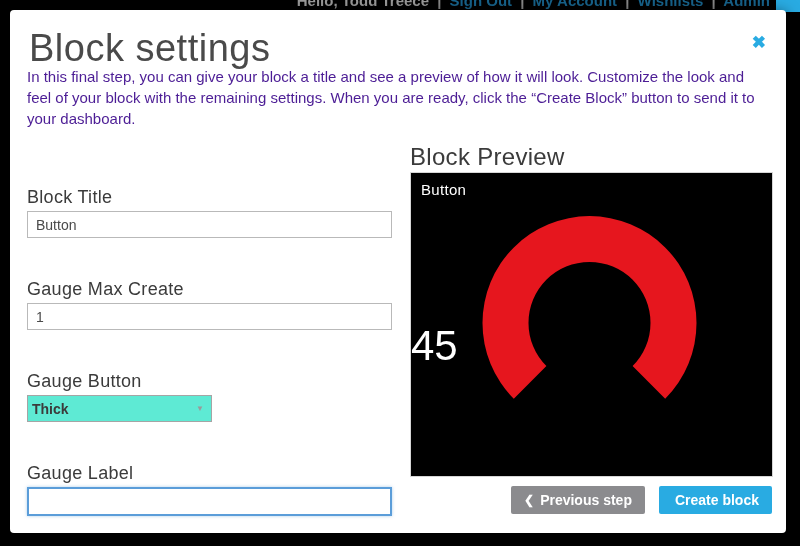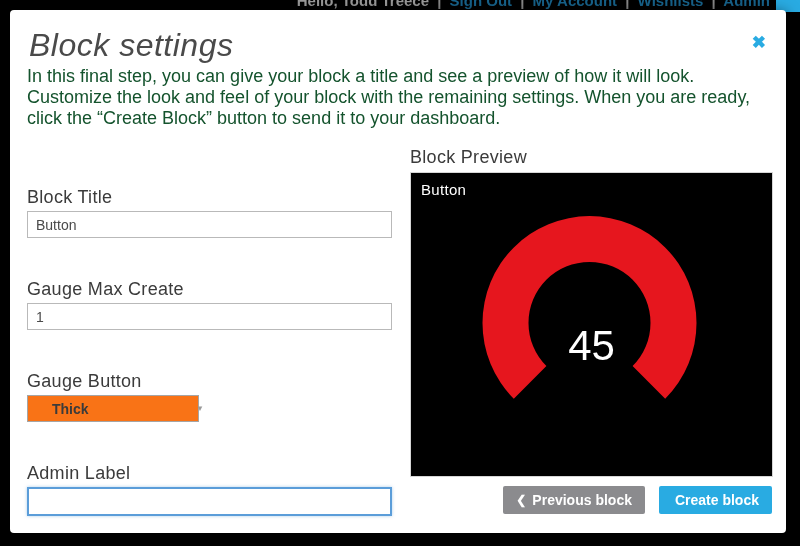--- a/index.html
+++ b/index.html
@@ -28,30 +28,30 @@
   
   .modal {
     position:absolute; left:10px; top:10px;
     width:776px; height:523px;
     background:#fff; border-radius:4px;
     box-shadow:0 2px 14px rgba(0,0,0,.55);
     z-index:2;
   }
   .modal-title {
     position:absolute; left:19px; top:17px;
-    font-size:32px; color:#4a4a4a; letter-spacing:.5px; font-weight:400;font-style:italic;
+    font-size:38px; color:#4a4a4a; letter-spacing:.5px; font-weight:400;
   }
   .close-btn {
     position:absolute; top:24px; right:20px;
     color:#29abe2; font-size:17px; line-height:17px;
     cursor:pointer; font-weight:bold;
   }
   .modal-desc {
     position:absolute; left:17px; top:56px; width:742px;
-    font-size:18px; line-height:21px; color:#14532d;
+    font-size:15px; line-height:21px; color:#4c1d95;
   }
 
   
   .form-col { position:absolute; left:17px; top:136px; width:365px; }
   .field { margin-bottom:13px;margin-top:40px; }
   .field-label {
     display:block; font-size:18px; line-height:22px;
     color:#3b3b3b; letter-spacing:.3px; margin-bottom:3px;
   }
   .text-input {
@@ -60,49 +60,49 @@
     padding:0 8px; font-size:14px; color:#4a4a4a;
     font-family:"Liberation Sans", sans-serif;
     background:#fff; outline:none;
   }
   .text-input.focused {
     border:2px solid #5b9dd9; height:29px;
     box-shadow:0 0 3px rgba(91,157,217,.5);
   }
   .select-wrap { position:relative; width:185px; }
   .select-input {
-    width:172px; height:27px; appearance:none; -webkit-appearance:none;
-    border:1px solid #a5a5a5; border-radius:0; background:#f97316;
-    padding:0 24px; font-size:14px; font-weight:bold; color:#3b3b3b;
+    width:185px; height:27px; appearance:none; -webkit-appearance:none;
+    border:1px solid #a5a5a5; border-radius:0; background:#5eead4;
+    padding:0 4px; font-size:14px; font-weight:bold; color:#3b3b3b;
     font-family:"Liberation Sans", sans-serif; outline:none;
   }
   .select-arrow {
     position:absolute; right:8px; top:9px;
     font-size:8px; color:#9a9a9a; pointer-events:none;
   }
 
   
   .preview-col { position:absolute; left:400px; top:136px; width:363px; }
   .preview-heading {
-    font-size:18px; line-height:22px; color:#3b3b3b;
+    font-size:24px; line-height:22px; color:#3b3b3b;
     letter-spacing:.3px; margin-bottom:4px;
   }
   .preview-box {
     position:relative; width:363px; height:305px;
     background:#000; border:1px solid #d6d6d6;
     overflow:hidden;
   }
   .preview-title {
     position:absolute; left:10px; top:8px;
     color:#fff; font-size:15px; letter-spacing:.3px;
   }
   .gauge-svg { position:absolute; left:0; top:0; }
   .gauge-value {
     position:absolute; left:0; top:149px; width:100%;
-    text-align:center; color:#fff; font-size:42px; line-height:48px;
+    color:#fff; font-size:42px; line-height:48px;
   }
 
   
   .footer {
     position:absolute; right:14px; bottom:19px;
     display:flex; gap:14px;
   }
   .btn {
     height:28px; border:none; border-radius:2px;
     padding:0 13px; font-size:14px; font-weight:bold; color:#fff;
@@ -153,21 +153,21 @@
       <label class="field-label">Gauge Button</label>
       <div class="select-wrap">
         <select class="select-input">
           <option>Thick</option>
         </select>
         <span class="select-arrow">▼</span>
       </div>
     </div>
 
     <div class="field">
-      <label class="field-label">Admin Label</label>
+      <label class="field-label">Gauge Label</label>
       <input type="text" class="text-input focused" value="" style="">
     </div>
 
   </div>
 
   <div class="preview-col">
     <div class="preview-heading">Block Preview</div>
 
     <div class="preview-box">
       <span class="preview-title">Button</span>
@@ -176,20 +176,20 @@
         <path d="M 102.8 225.7 A 107 107 0 1 1 254.2 225.7 L 221.6 193.1 A 61 61 0 1 0 135.4 193.1 Z" fill="#e6161e"></path>
       </svg>
 
       <div class="gauge-value">45</div>
     </div>
   </div>
 
   <div class="footer">
     <button class="btn btn-prev">
       <span class="chevron">❮</span>
-      <span>Previous block</span>
+      <span>Previous step</span>
     </button>
     <button class="btn btn-create">
       <span>Create block</span>
     </button>
   </div>
 
 </div>
 
 </body></html>

